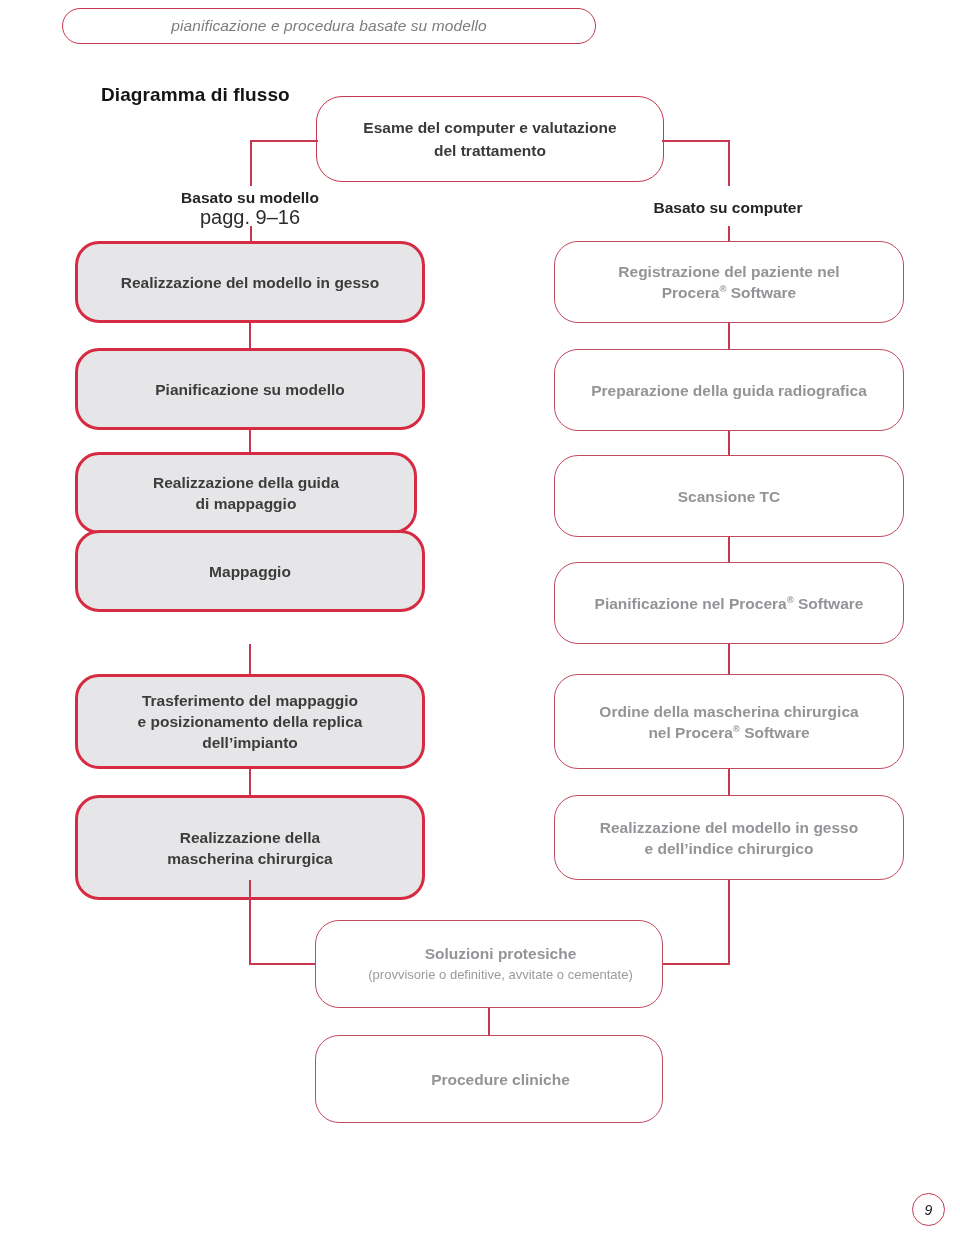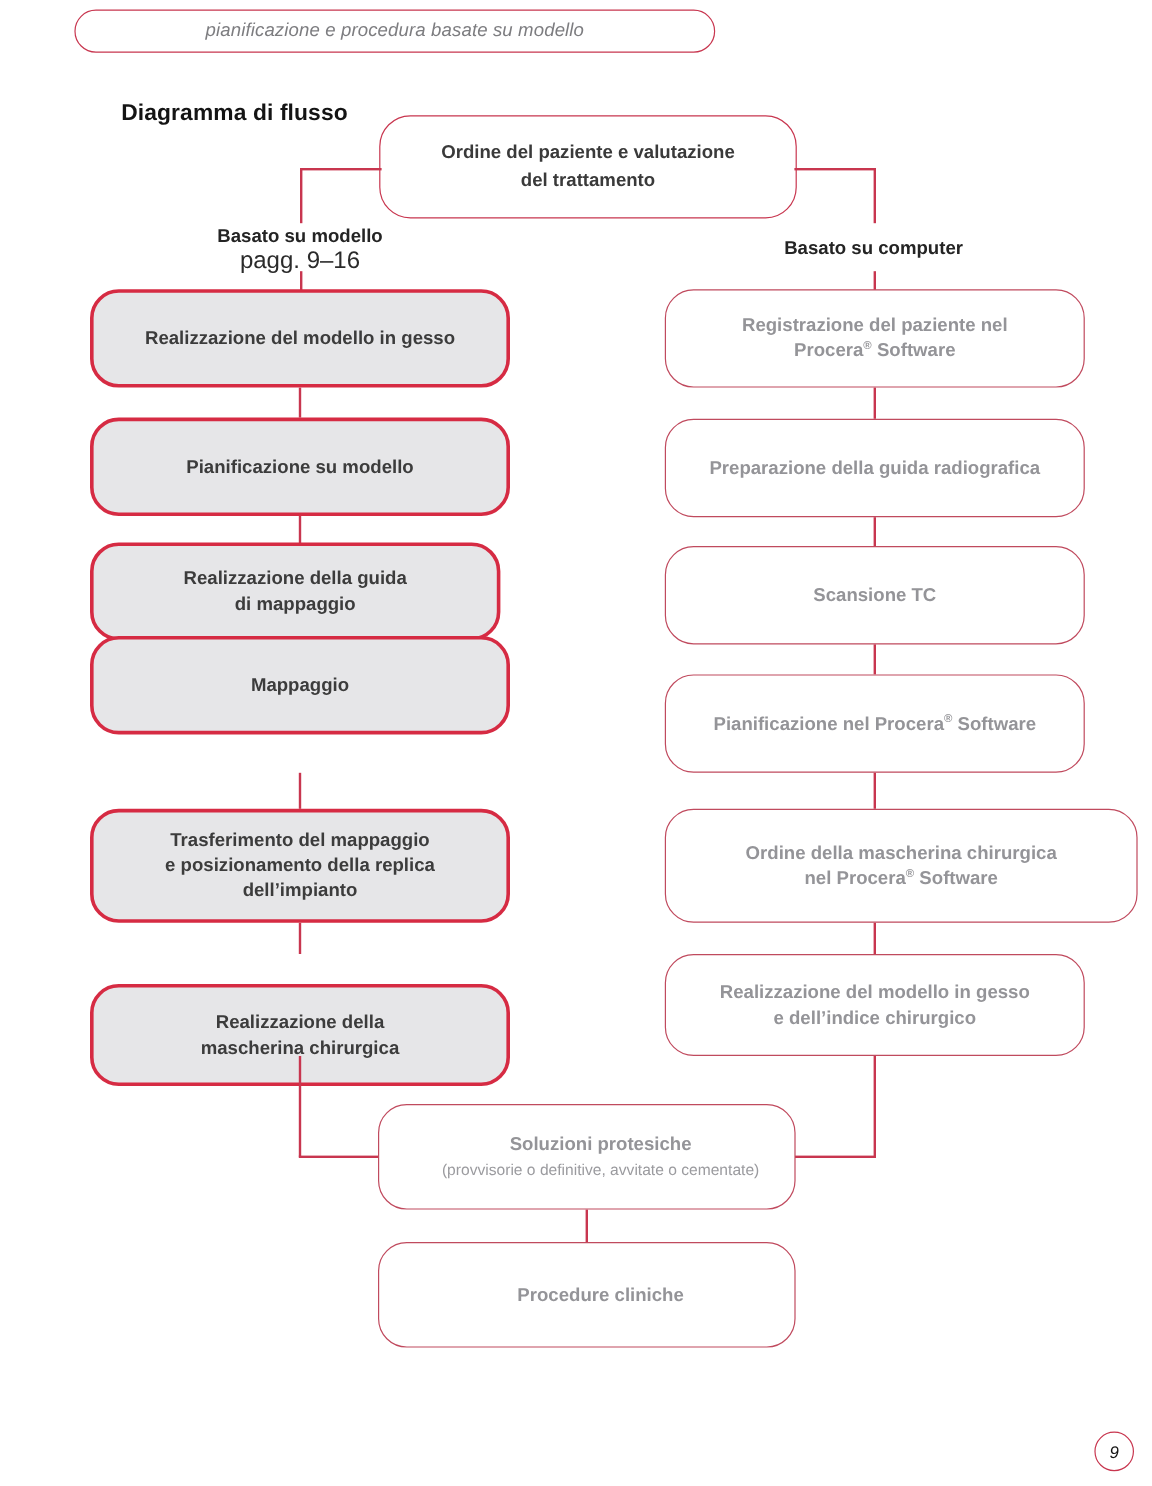--- a/index.html
+++ b/index.html
@@ -184,21 +184,21 @@
 <div id="page">
 
   <div class="header-tab">
     <span class="header-tab-label">pianificazione e procedura basate su modello</span>
   </div>
 
   <div class="section-title">Diagramma di flusso</div>
 
   <div class="node top" style="left:316px; top:96px; width:348px; height:86px;">
     <div class="node-text">
-      <span>Ordine del paziente e valutazione</span><br>
+      <span>Esame del computer e valutazione</span><br>
       <span>del trattamento</span>
     </div>
   </div>
 
   <div class="line h" style="left:250px; top:140px; width:68px;"></div>
   <div class="line v" style="left:250px; top:140px; height:46px;"></div>
   <div class="line v" style="left:250px; top:226px; height:16px;"></div>
 
   <div class="line h" style="left:662px; top:140px; width:68px;"></div>
   <div class="line v" style="left:728px; top:140px; height:46px;"></div>
@@ -244,21 +244,21 @@
 
   <div class="node model" style="left:75px; top:674px; width:350px; height:95px;">
     <div class="node-text">
       <span>Trasferimento del mappaggio</span><br>
       <span>e posizionamento della replica</span><br>
       <span>dell’impianto</span>
     </div>
   </div>
   <div class="line thick v" style="left:249px; top:769px; height:26px;"></div>
 
-  <div class="node model" style="left:75px; top:820px; width:350px; height:85px;">
+  <div class="node model" style="left:75px; top:795px; width:350px; height:105px;">
     <div class="node-text">
       <span>Realizzazione della</span><br>
       <span>mascherina chirurgica</span>
     </div>
   </div>
 
   <div class="line v" style="left:249px; top:880px; height:84px;"></div>
   <div class="line h" style="left:249px; top:963px; width:68px;"></div>
 
   <div class="node computer" style="left:554px; top:241px; width:350px; height:82px;">
@@ -283,21 +283,21 @@
   </div>
   <div class="line v" style="left:728px; top:537px; height:25px;"></div>
 
   <div class="node computer" style="left:554px; top:562px; width:350px; height:82px;">
     <div class="node-text">
       <span>Pianificazione nel Procera<span class="sup-r">®</span> Software</span>
     </div>
   </div>
   <div class="line v" style="left:728px; top:644px; height:30px;"></div>
 
-  <div class="node computer" style="left:554px; top:674px; width:394px; height:95px;justify-content:center;">
+  <div class="node computer" style="left:554px; top:674px; width:350px; height:95px;justify-content:center;">
     <div class="node-text">
       <span>Ordine della mascherina chirurgica</span><br>
       <span>nel Procera<span class="sup-r">®</span> Software</span>
     </div>
   </div>
   <div class="line v" style="left:728px; top:769px; height:26px;"></div>
 
   <div class="node computer" style="left:554px; top:795px; width:350px; height:85px;">
     <div class="node-text">
       <span>Realizzazione del modello in gesso</span><br>

